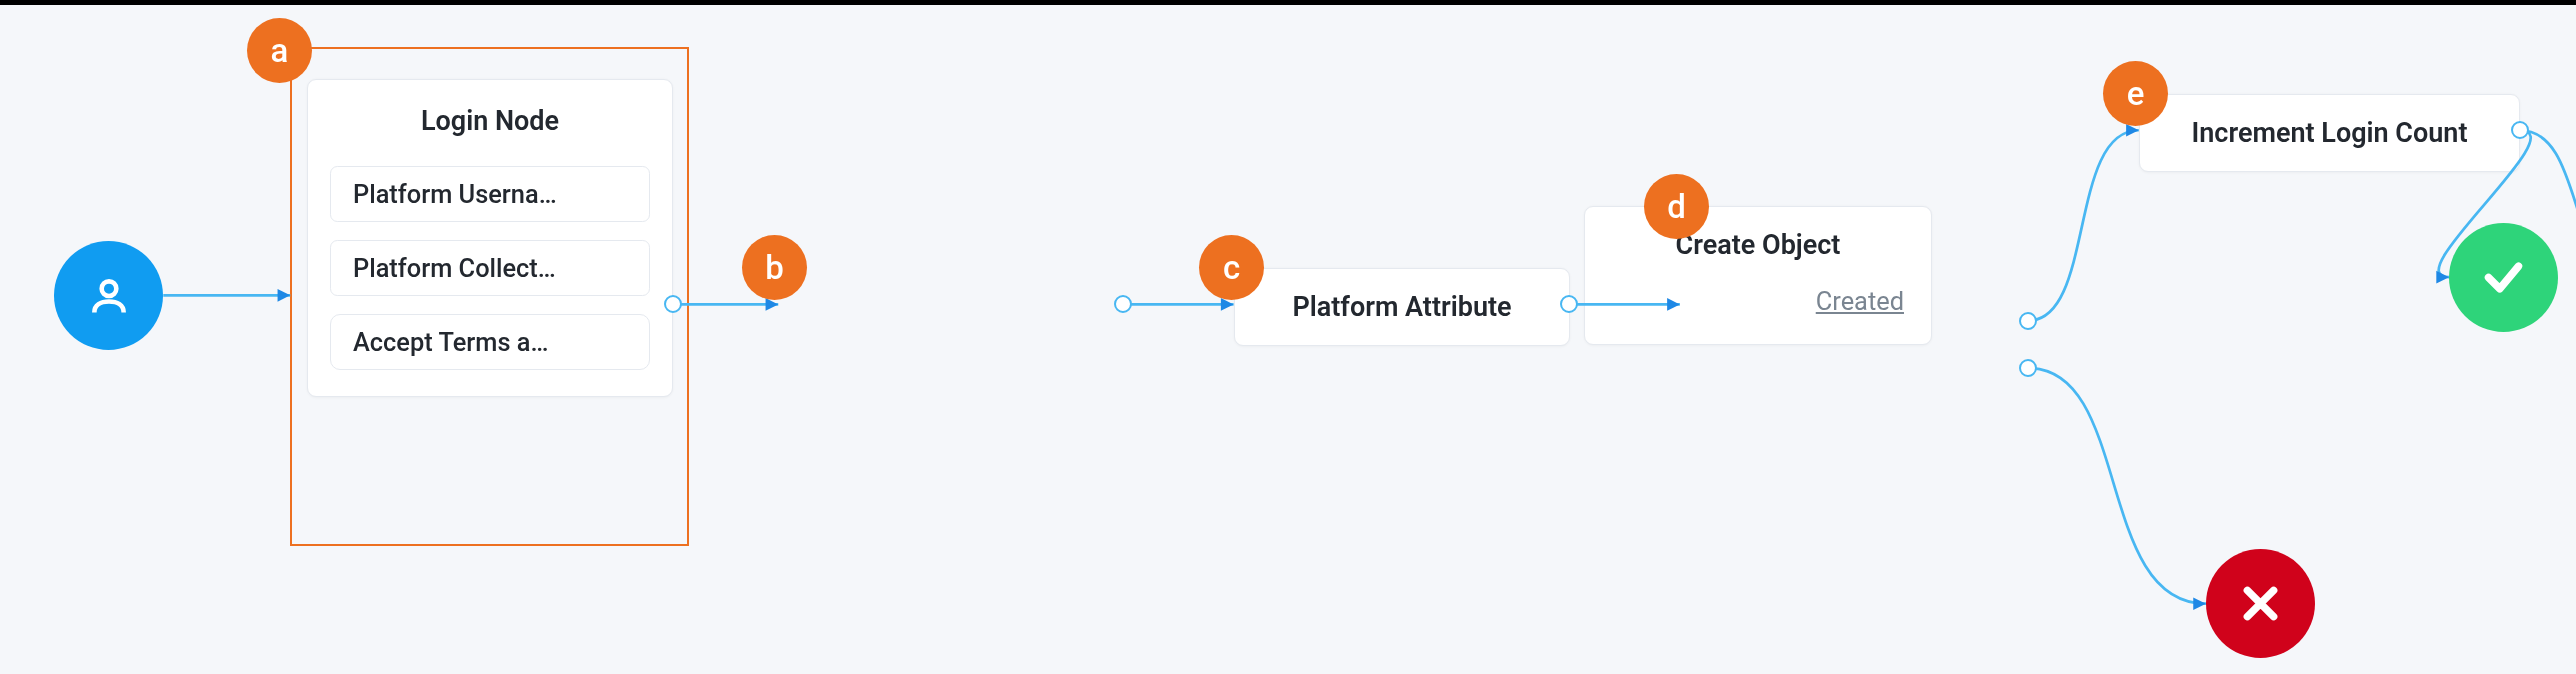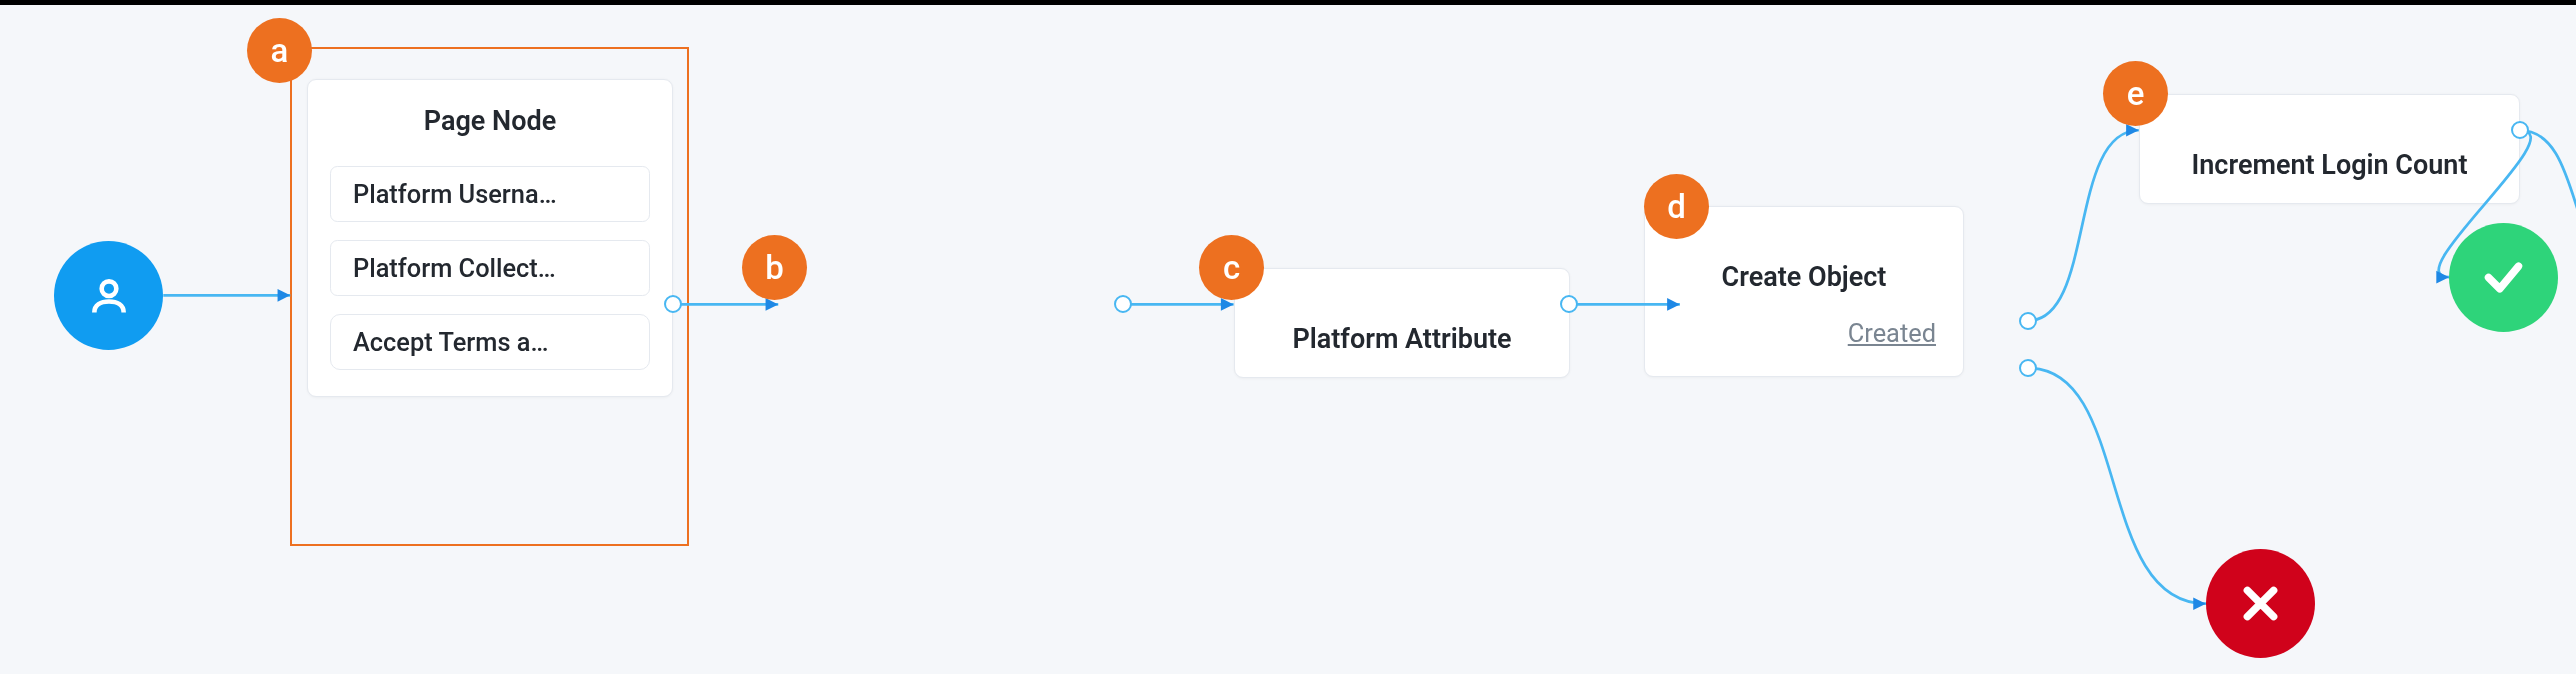--- a/index.html
+++ b/index.html
@@ -91,36 +91,35 @@
       border-radius: 9px;
       padding: 22px 27px;
       box-shadow: 0 0.9px 2.7px rgba(0,0,0,0.04);
     }
     .flow-node-title {
       font-size: 27px;
       font-weight: 600;
       color: #23282f;
       text-align: center;
       white-space: nowrap;
-      margin-top: 32px;
     }
     .node-b {
       left: 778px;
       top: 263px;
       width: 345px;
     }
     .node-c {
       left: 1234px;
       top: 263px;
       width: 336px;
     }
     .node-d {
-      left: 1644px;
+      left: 1584px;
       top: 201px;
-      width: 320px;
+      width: 348px;
       padding: 22px 27px 22px 27px;
     }
     .node-d .flow-node-title {
       margin-bottom: 20px;
     }
     .node-d-output {
       font-size: 25.4px;
       color: #7a8591;
       text-align: right;
       padding: 5.4px 0;
@@ -250,21 +249,21 @@
   <div class="start-node">
     <svg class="user-icon" viewBox="0 0 24 24">
       <circle cx="12" cy="8" r="4"></circle>
       <path d="M 4 21 C 4 17 7.5 15 12 15 C 16.5 15 20 17 20 21"></path>
     </svg>
   </div>
 
   <div class="page-node-wrapper"></div>
 
   <div class="page-node">
-    <div class="page-node-title">Page Node</div>
+    <div class="page-node-title">Login Node</div>
     <div class="page-node-item">Platform Userna…</div>
     <div class="page-node-item">Platform Collect…</div>
     <div class="page-node-item">Accept Terms a…</div>
   </div>
   <div class="port" style="left: 664px; top: 290px;"></div>
 
   <div class="port" style="left: 1114px; top: 290px;"></div>
 
   <div class="flow-node node-c">
     <div class="flow-node-title">Platform Attribute</div>

